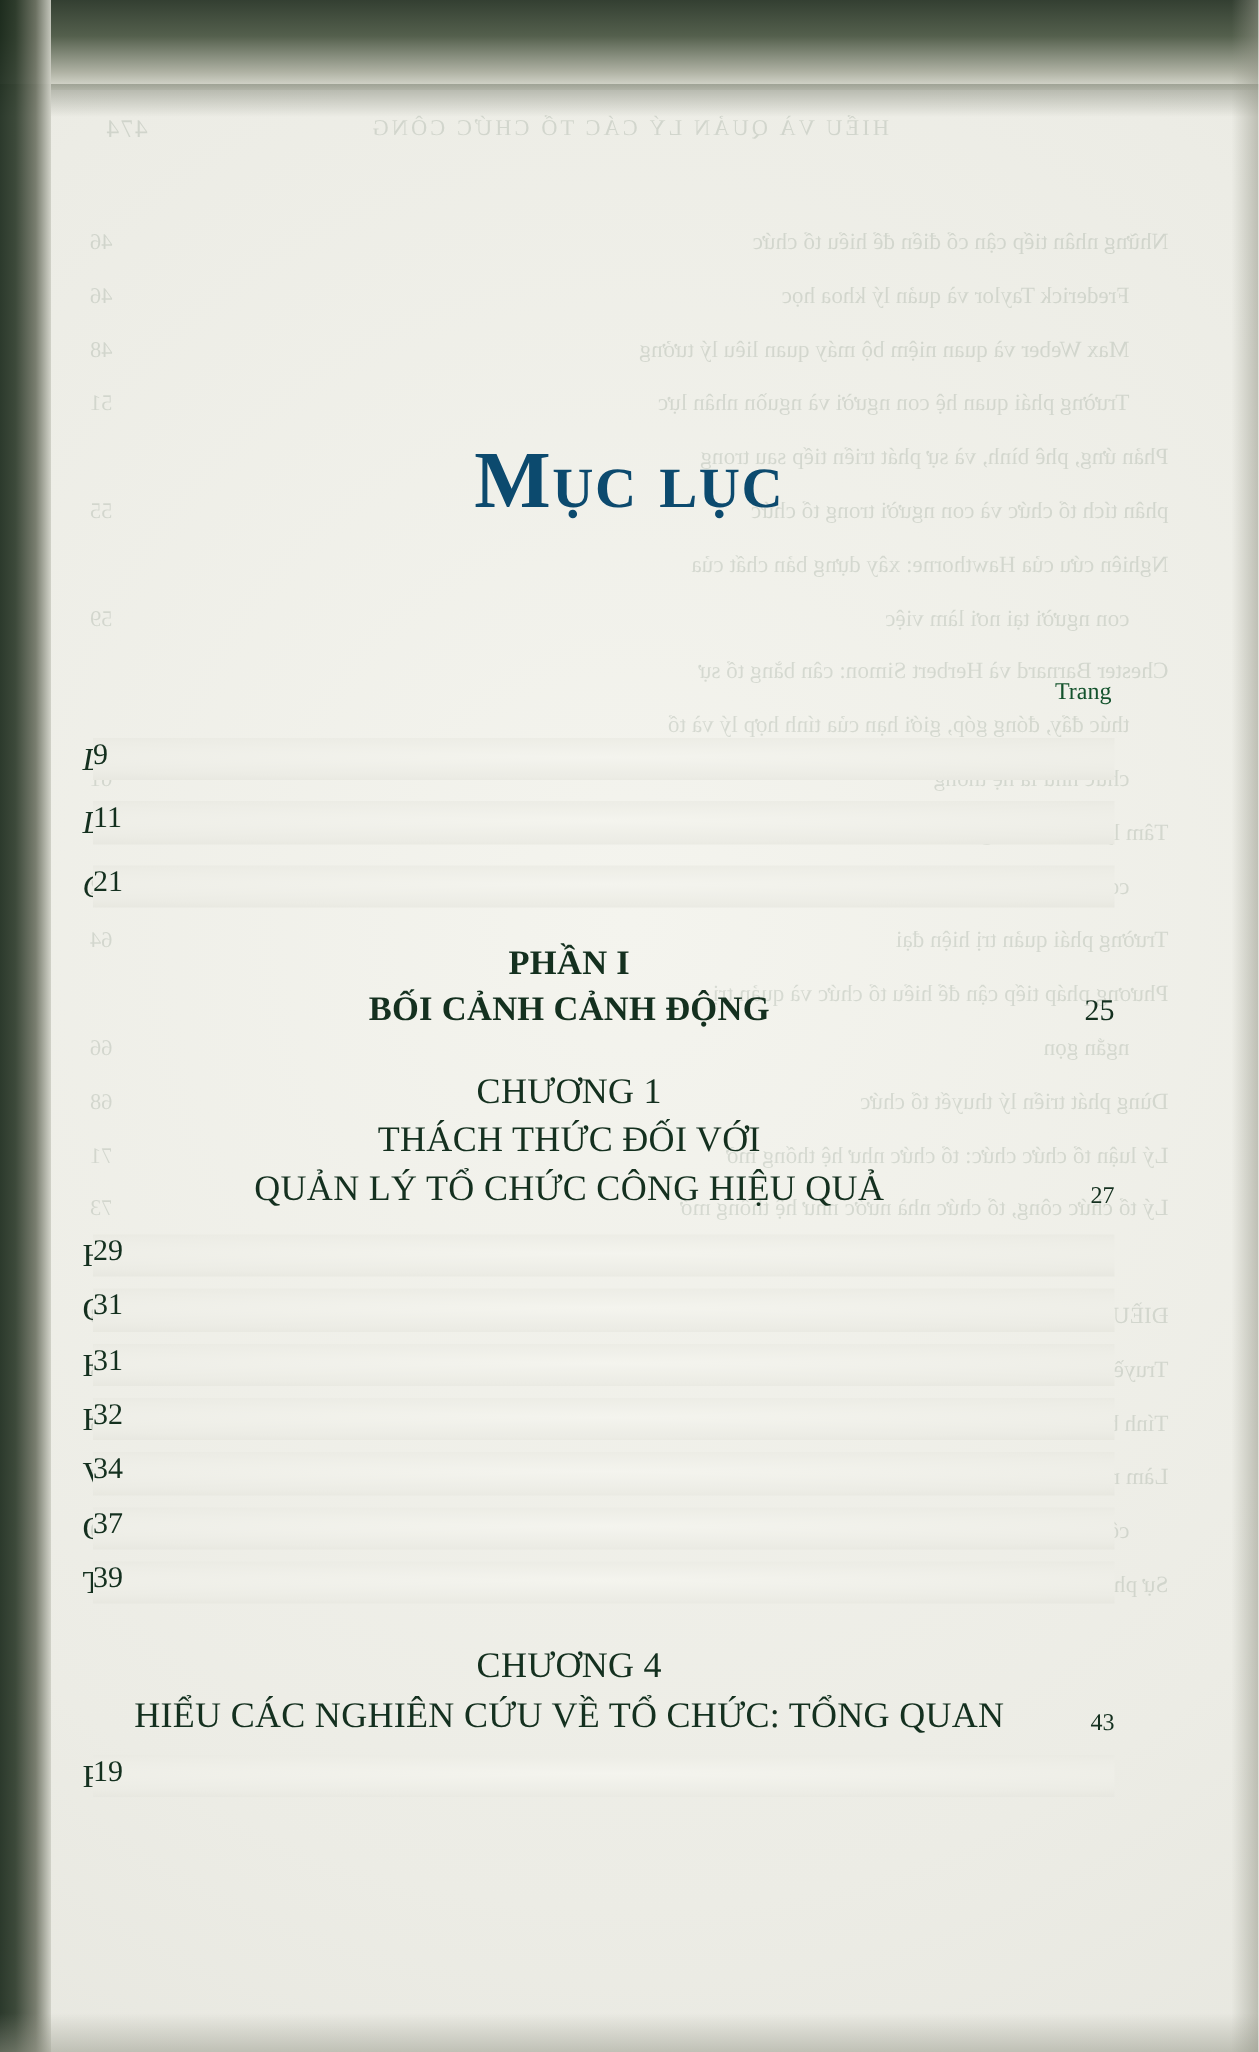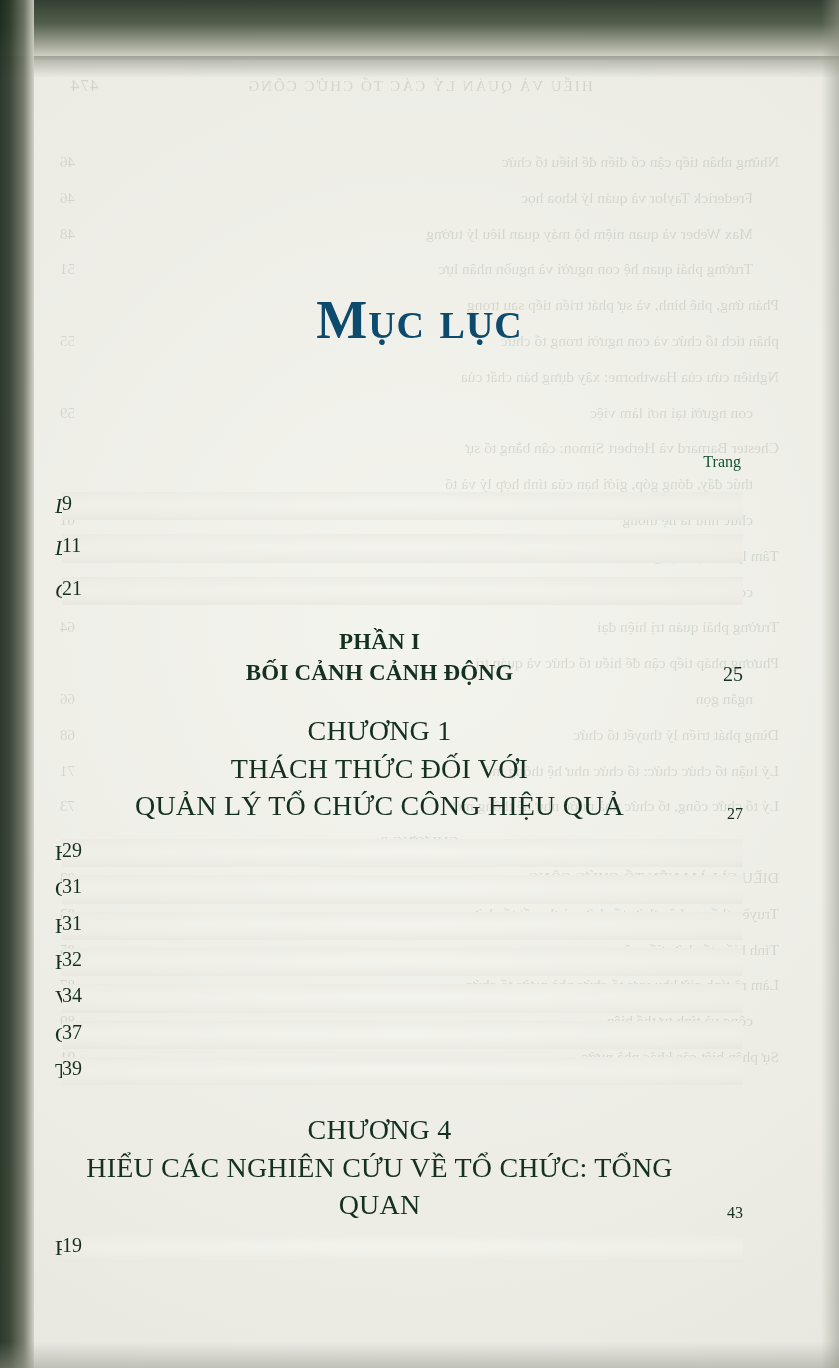--- a/index.html
+++ b/index.html
@@ -197,21 +197,21 @@
     font-weight: normal;
   }
 
   .chap-block {
     position: relative;
     margin-top: 24px;
     margin-bottom: 14px;
   }
   .chap-lines {
     text-align: center;
-    font-size: 28px;
+    font-size: 24px;
     line-height: 1.34;
     letter-spacing: .2px;
     padding-right: 30px;
   }
   .chap-page {
     position: absolute;
     right: 0;
     bottom: 2px;
     font-size: 16px;
   }

